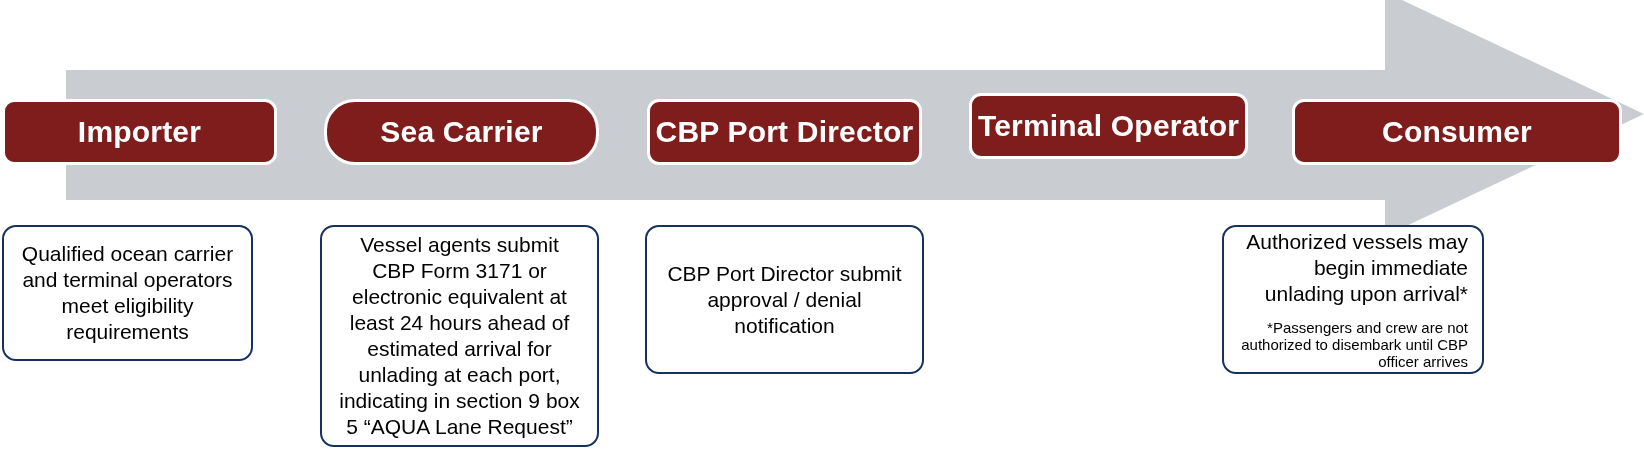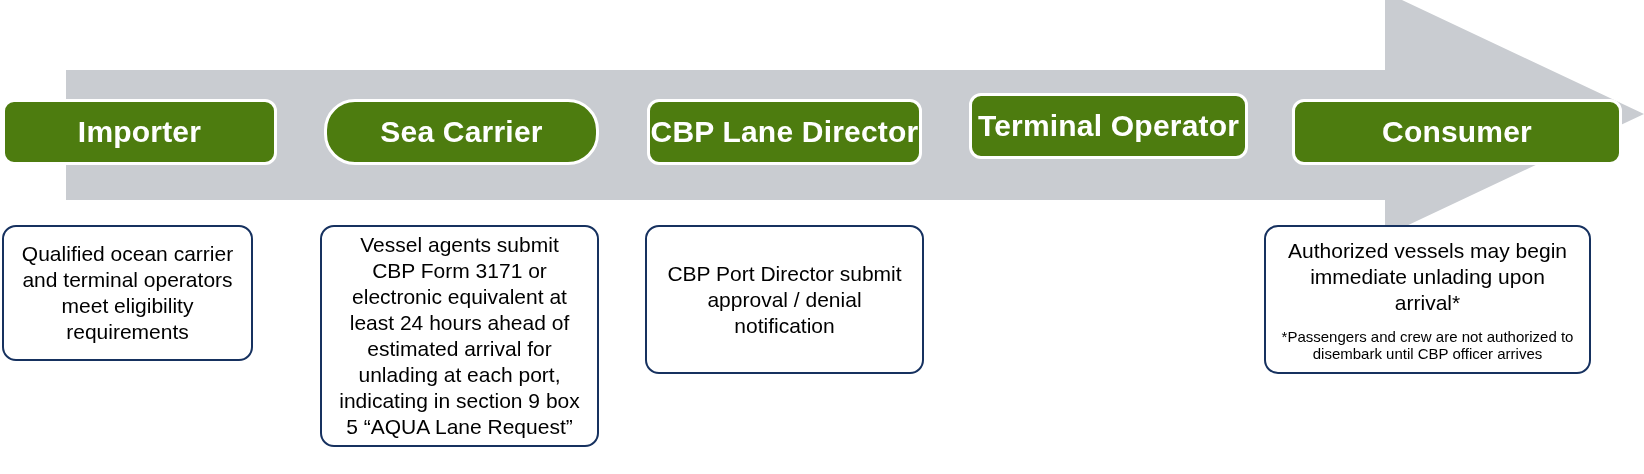--- a/index.html
+++ b/index.html
@@ -12,21 +12,21 @@
   }
   #stage{position:absolute;left:0;top:0;width:1644px;height:474px;overflow:hidden;}
 
   
   .arrow-svg{position:absolute;left:0;top:0;width:1644px;height:474px;}
 
   
   .pill{
     position:absolute;
     height:66px;
-    background:#4d7c0f;
+    background:#7f1d1d;
     border:3px solid #ffffff;
     border-radius:12px;
     box-sizing:border-box;
     display:flex;align-items:center;justify-content:center;
     color:#ffffff;
     font-size:30px;
     font-weight:bold;
     letter-spacing:0.2px;
     white-space:nowrap;
   }
@@ -67,21 +67,21 @@
 
   <div class="pill" style="left:2px;top:99px;width:275px;">
     <span>Importer</span>
   </div>
 
   <div class="pill" style="left:324px;top:99px;width:275px;border-radius:31px;">
     <span>Sea Carrier</span>
   </div>
 
   <div class="pill" style="left:647px;top:99px;width:275px;">
-    <span>CBP Lane Director</span>
+    <span>CBP Port Director</span>
   </div>
 
   <div class="pill" style="left:969px;top:93px;width:279px;">
     <span>Terminal Operator</span>
   </div>
 
   <div class="pill" style="left:1292px;top:99px;width:330px;">
     <span>Consumer</span>
   </div>
 
@@ -91,18 +91,18 @@
 
   <div class="card" style="left:320px;top:225px;width:279px;height:222px;">
     <div class="body">Vessel agents submit CBP Form 3171 or electronic equivalent at least 24 hours ahead of estimated arrival for unlading at each port, indicating in section 9 box 5 “AQUA Lane Request”</div>
   </div>
 
   <div class="card" style="left:645px;top:225px;width:279px;height:149px;">
     <div class="body">CBP Port Director submit approval / denial notification</div>
   </div>
 
 
-  <div class="card" style="left:1264px;top:225px;width:327px;height:149px;">
+  <div class="card" style="left:1222px;top:225px;width:262px;height:149px;text-align:right;">
     <div class="body">Authorized vessels may begin immediate unlading upon arrival*</div>
     <div class="foot">*Passengers and crew are not authorized to disembark until CBP officer arrives</div>
   </div>
 
 </div>
 
 </body></html>

